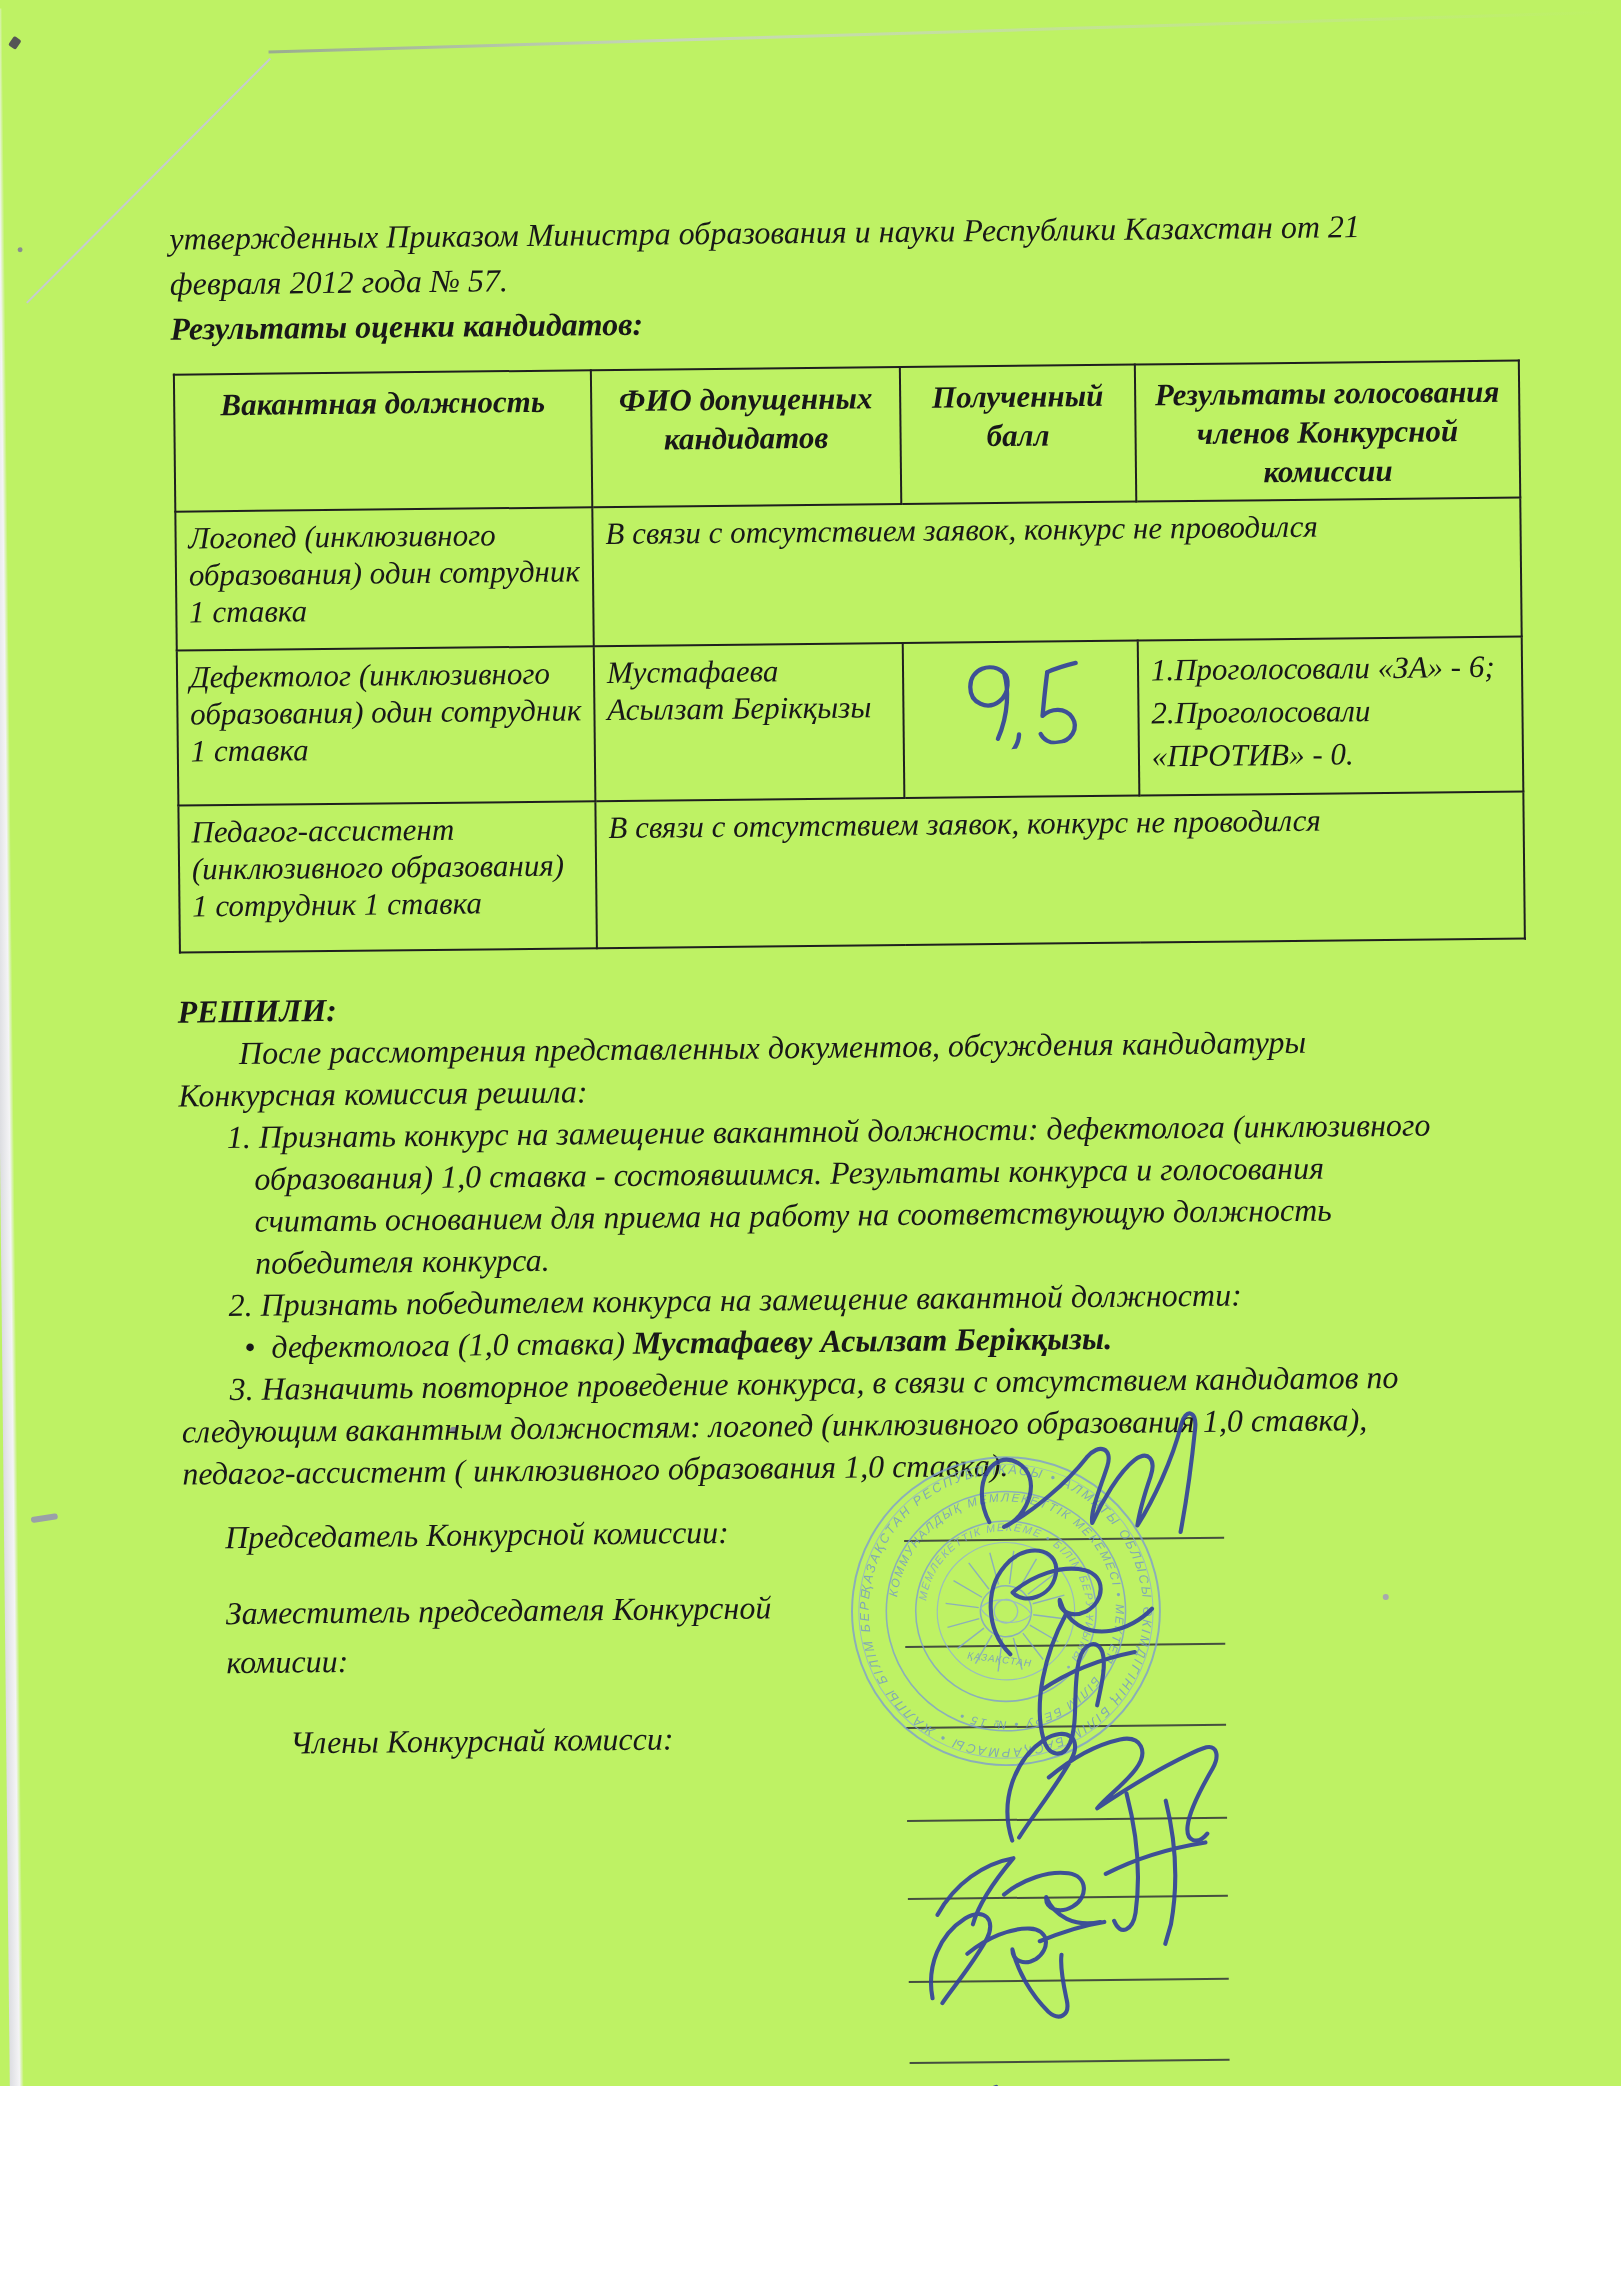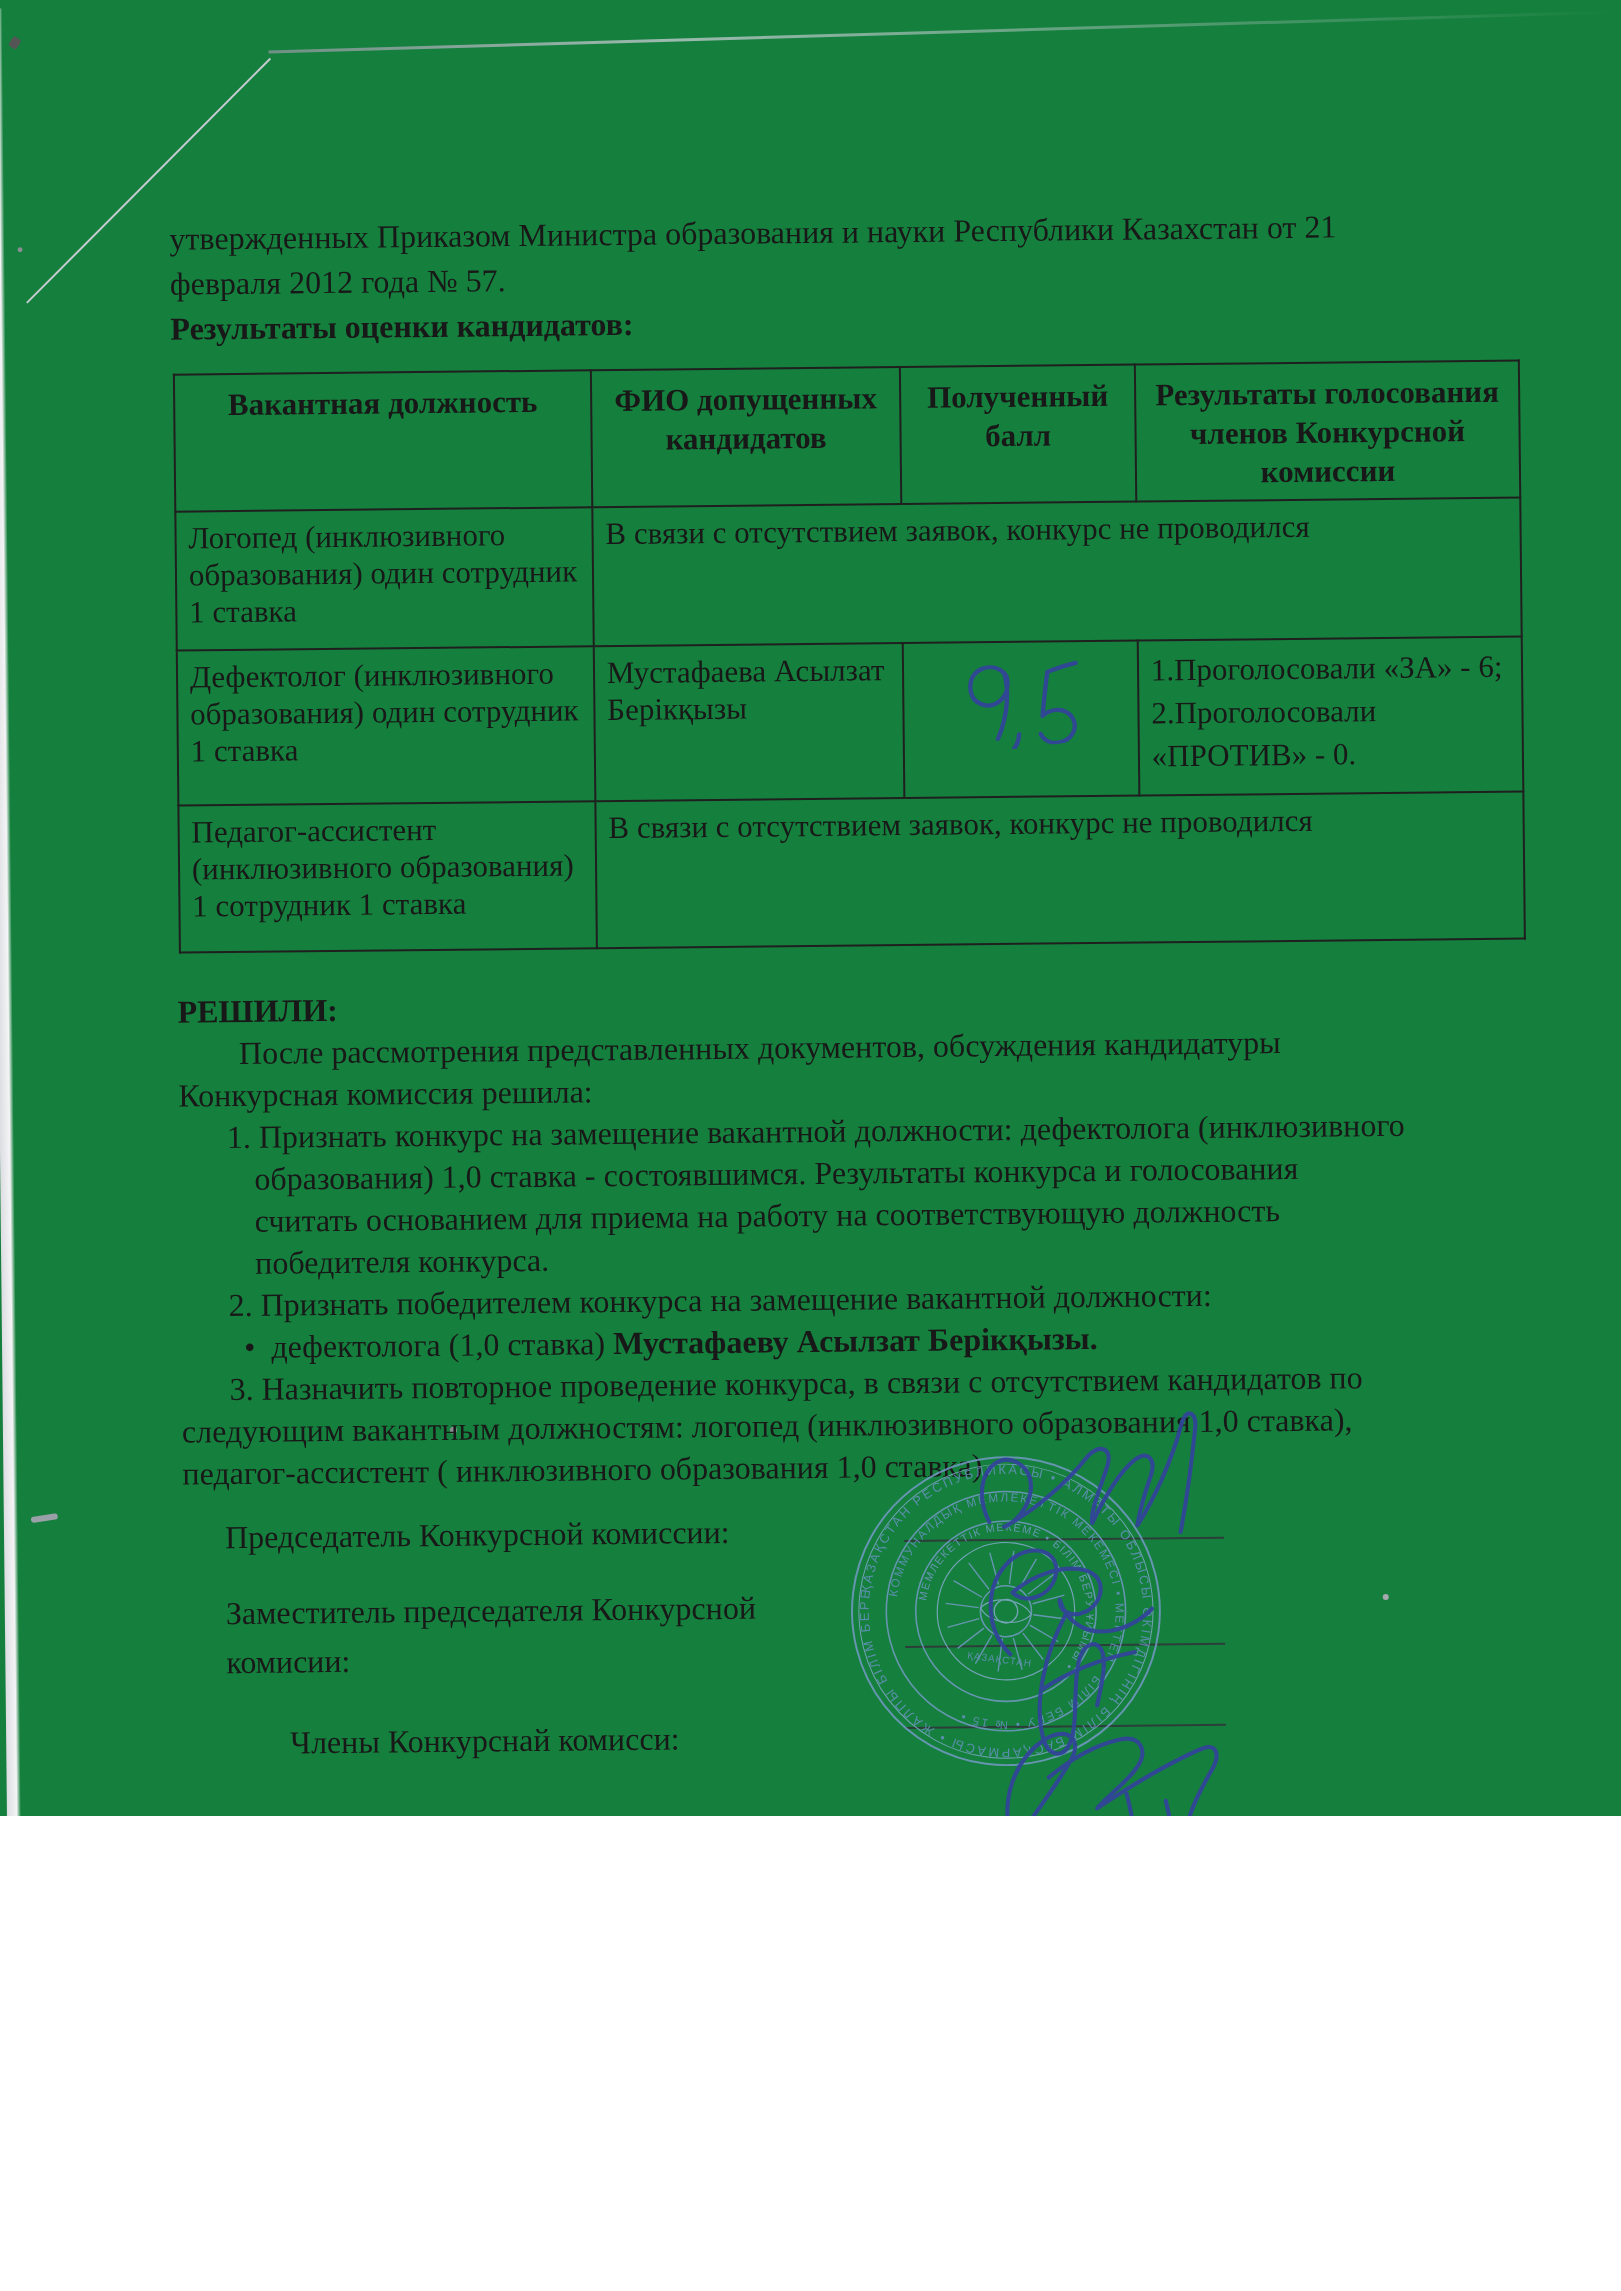--- a/index.html
+++ b/index.html
@@ -1,17 +1,17 @@
 <!DOCTYPE html>
 <html><head>
 <meta charset="utf-8">
 <style>
   html,body{margin:0;padding:0;background:#ffffff;}
-  #page{position:relative;width:1621px;height:1816px;background:#15803d;overflow:hidden;
-        font-family:"Liberation Serif","DejaVu Serif",serif;color:#181818;}
+  #page{position:relative;width:1621px;height:2086px;background:#bef264;overflow:hidden;
+        font-family:"Liberation Serif","DejaVu Serif",serif;color:#181818;font-style:italic;}
   #sheet{position:absolute;left:0;top:0;width:100%;height:100%;
          transform:rotate(-0.6deg);transform-origin:811px 1146px;}
   .abs{position:absolute;}
   .txt{font-size:32px;line-height:46px;}
   .bold{font-weight:bold;}
 
   
   .edge-strip{position:absolute;left:0;top:0;width:13.7px;height:100%;
               background:linear-gradient(to right,#dcdde1,#f4f4f6 70%,rgba(255,255,255,0));}
   .fold-line{position:absolute;left:35px;top:294px;width:345px;height:0;

